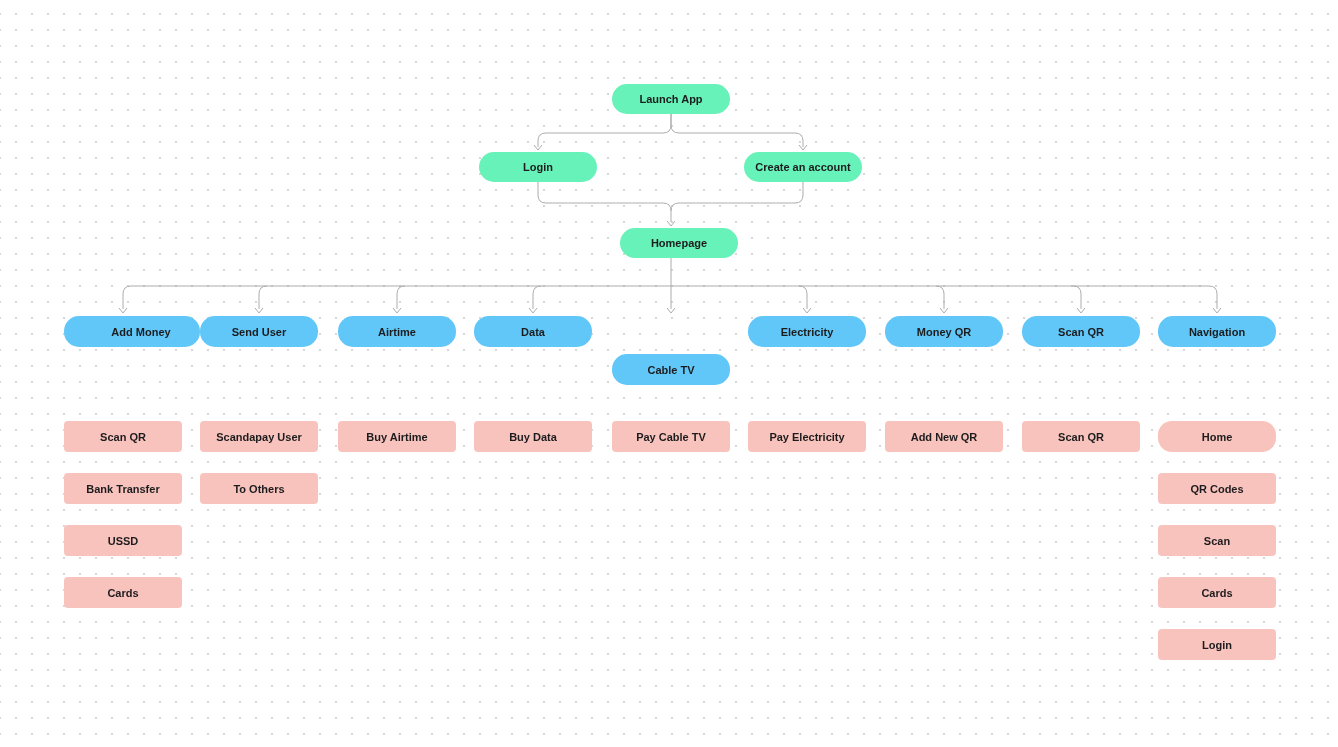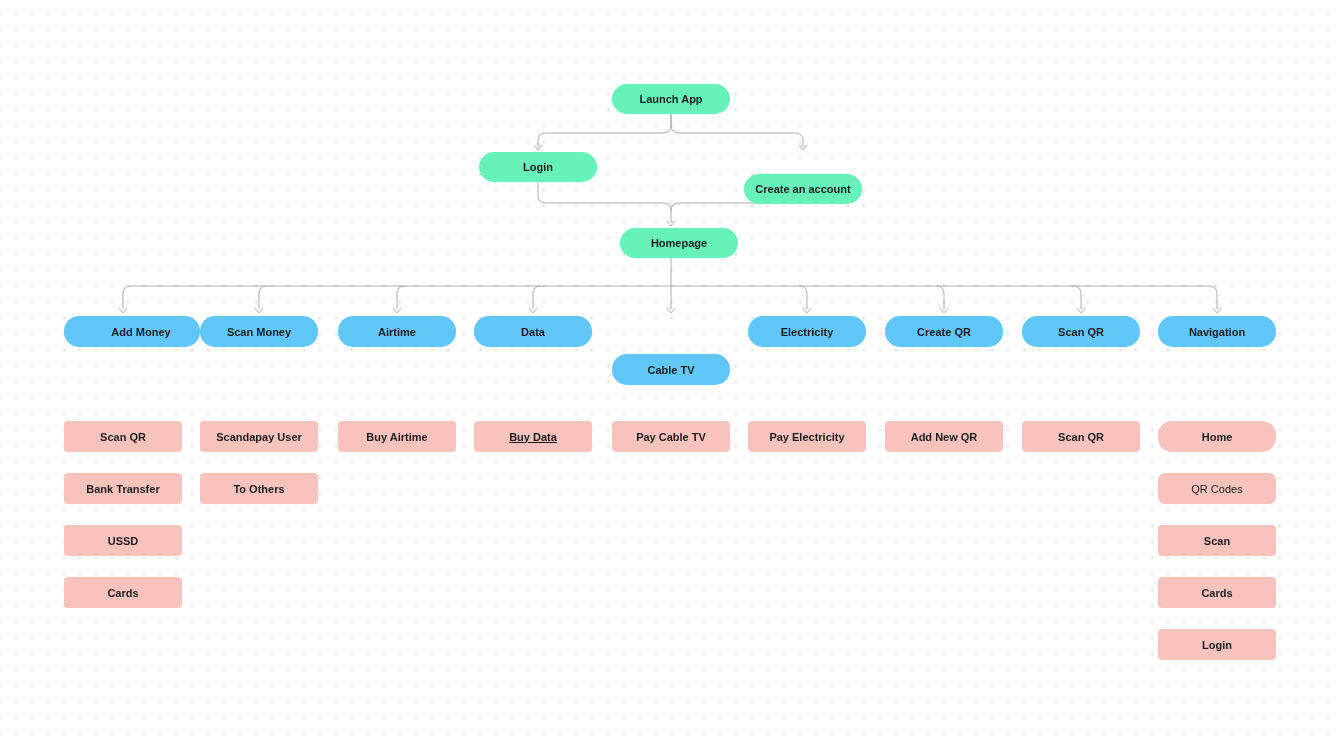--- a/index.html
+++ b/index.html
@@ -28,21 +28,21 @@
     position:absolute;z-index:2;
     width:118px;height:31px;
     display:flex;align-items:center;justify-content:center;
     font-size:11px;font-weight:700;color:var(--text);
     border-radius:15px;cursor:pointer;
     white-space:nowrap;
   }
   .green{background:var(--green);height:30px;}
   .blue{background:var(--blue);}
   .pink{background:var(--pink);border-radius:4px;}
-  .regular{font-weight:400;border-radius:7px;}
+  .regular{font-weight:700;}
 </style>
 </head>
 <body>
 
 <div id="canvas">
   <svg id="connectors" width="1338" height="747" viewBox="0 0 1338 747" aria-hidden="true">
       <path d="M671,113 V125 Q671,133 663,133 H546 Q538,133 538,141 V147" fill="none" stroke="#ACACAC" stroke-width="1"></path>
       <path d="M534,145 L538,150 L542,145" fill="none" stroke="#ACACAC" stroke-width="1"></path>
       <path d="M671,113 V125 Q671,133 679,133 H795 Q803,133 803,141 V147" fill="none" stroke="#ACACAC" stroke-width="1"></path>
       <path d="M799,145 L803,150 L807,145" fill="none" stroke="#ACACAC" stroke-width="1"></path>
@@ -65,42 +65,42 @@
       <path d="M936,286 Q944,286 944,294 V309" fill="none" stroke="#ACACAC" stroke-width="1"></path>
       <path d="M940,308 L944,313 L948,308" fill="none" stroke="#ACACAC" stroke-width="1"></path>
       <path d="M1073,286 Q1081,286 1081,294 V309" fill="none" stroke="#ACACAC" stroke-width="1"></path>
       <path d="M1077,308 L1081,313 L1085,308" fill="none" stroke="#ACACAC" stroke-width="1"></path>
     </svg>
 
   <div class="node green" style="left:612px;top:84px;">Launch App</div>
 
   <div class="node green" style="left:479px;top:152px;">Login</div>
 
-  <div class="node green" style="left:744px;top:152px;margin-top:22px;">Create an account</div>
+  <div class="node green" style="left:744px;top:152px;">Create an account</div>
 
   <div class="node green" style="left:612px;top:228px;margin-left:8px;">Homepage</div>
 
   <div id="generated">
       <div class="node blue" style="left: 64px; top: 316px; padding-left: 18px;">Add Money</div>
       <div class="node pink" style="left: 64px; top: 421px;">Scan QR</div>
       <div class="node pink" style="left: 64px; top: 473px;">Bank Transfer</div>
       <div class="node pink" style="left: 64px; top: 525px;">USSD</div>
       <div class="node pink" style="left: 64px; top: 577px;">Cards</div>
-      <div class="node blue" style="left: 200px; top: 316px;">Scan Money</div>
+      <div class="node blue" style="left: 200px; top: 316px;">Send User</div>
       <div class="node pink" style="left: 200px; top: 421px;">Scandapay User</div>
       <div class="node pink" style="left: 200px; top: 473px;">To Others</div>
       <div class="node blue" style="left: 338px; top: 316px;">Airtime</div>
       <div class="node pink" style="left: 338px; top: 421px;">Buy Airtime</div>
       <div class="node blue" style="left: 474px; top: 316px;">Data</div>
-      <div class="node pink" style="left: 474px; top: 421px; text-decoration: underline;">Buy Data</div>
+      <div class="node pink" style="left: 474px; top: 421px;">Buy Data</div>
       <div class="node blue" style="left: 612px; top: 316px; margin-top: 38px;">Cable TV</div>
       <div class="node pink" style="left: 612px; top: 421px;">Pay Cable TV</div>
       <div class="node blue" style="left: 748px; top: 316px;">Electricity</div>
       <div class="node pink" style="left: 748px; top: 421px;">Pay Electricity</div>
-      <div class="node blue" style="left: 885px; top: 316px;">Create QR</div>
+      <div class="node blue" style="left: 885px; top: 316px;">Money QR</div>
       <div class="node pink" style="left: 885px; top: 421px;">Add New QR</div>
       <div class="node blue" style="left: 1022px; top: 316px;">Scan QR</div>
       <div class="node pink" style="left: 1022px; top: 421px;">Scan QR</div>
       <div class="node blue" style="left: 1158px; top: 316px;">Navigation</div>
       <div class="node pink" style="left: 1158px; top: 421px; border-radius: 14px;">Home</div>
       <div class="node pink regular" style="left: 1158px; top: 473px;">QR Codes</div>
       <div class="node pink" style="left: 1158px; top: 525px;">Scan</div>
       <div class="node pink" style="left: 1158px; top: 577px;">Cards</div>
       <div class="node pink" style="left: 1158px; top: 629px;">Login</div>
     </div>

